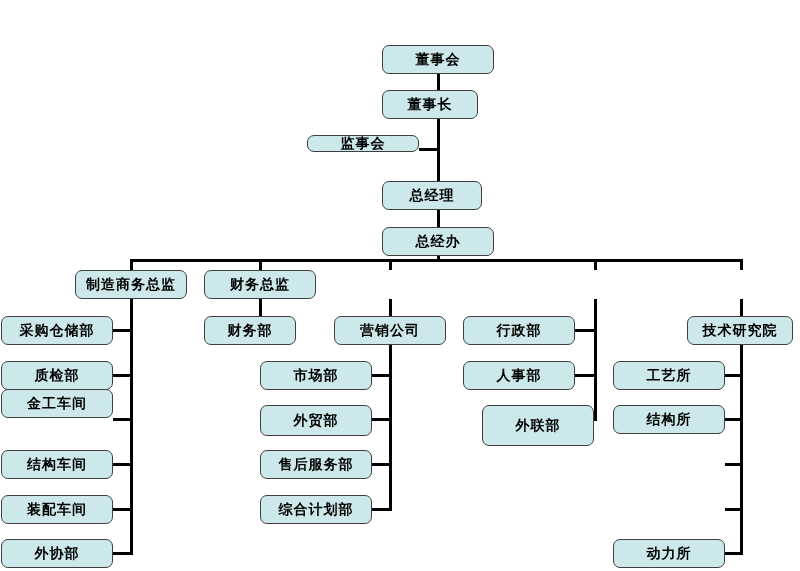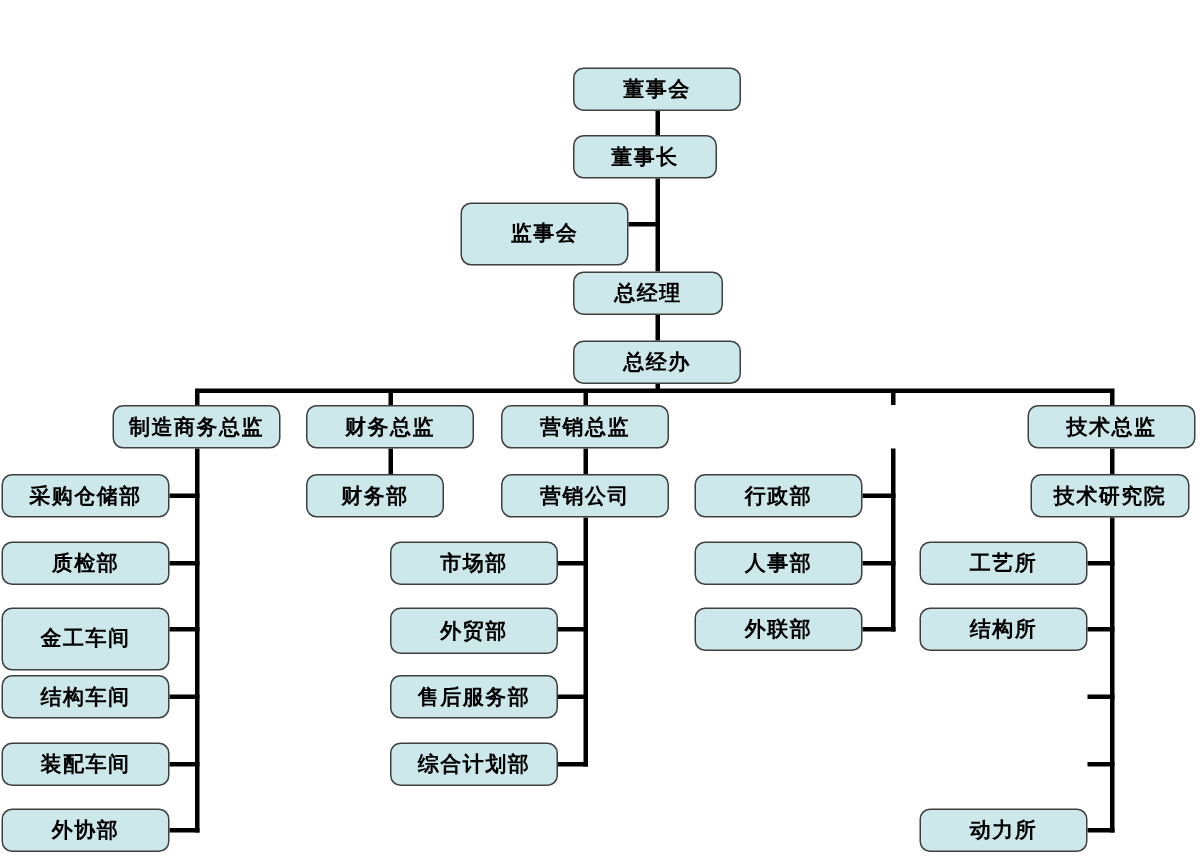--- a/index.html
+++ b/index.html
@@ -75,46 +75,44 @@
   <div class="line" style="left:740px;top:299px;width:3px;height:17px"></div>
   <div class="line" style="left:740px;top:345px;width:3px;height:210px"></div>
   <div class="line" style="left:725px;top:374px;width:18px;height:3px"></div>
   <div class="line" style="left:725px;top:418px;width:18px;height:3px"></div>
   <div class="line" style="left:725px;top:463px;width:18px;height:3px"></div>
   <div class="line" style="left:725px;top:508px;width:18px;height:3px"></div>
   <div class="line" style="left:725px;top:552px;width:18px;height:3px"></div>
 
   <div class="node" style="left:382px;top:45px;width:112px;height:29px">董事会</div>
   <div class="node" style="left:382px;top:90px;width:96px;height:29px">董事长</div>
-  <div class="node" style="left:307px;top:135px;width:112px;height:42px">监事会</div>
+  <div class="node" style="left:307px;top:135px;width:112px;height:17px">监事会</div>
   <div class="node" style="left:382px;top:181px;width:100px;height:29px">总经理</div>
   <div class="node" style="left:382px;top:227px;width:112px;height:29px">总经办</div>
 
   <div class="node" style="left:75px;top:270px;width:112px;height:29px">制造商务总监</div>
   <div class="node" style="left:204px;top:270px;width:112px;height:29px">财务总监</div>
-  <div class="node" style="left:334px;top:270px;width:112px;height:29px">营销总监</div>
-  <div class="node" style="left:685px;top:270px;width:112px;height:29px">技术总监</div>
 
   <div class="node" style="left:1px;top:316px;width:112px;height:29px">采购仓储部</div>
   <div class="node" style="left:1px;top:361px;width:112px;height:29px">质检部</div>
-  <div class="node" style="left:1px;top:405px;width:112px;height:42px">金工车间</div>
+  <div class="node" style="left:1px;top:389px;width:112px;height:29px">金工车间</div>
   <div class="node" style="left:1px;top:450px;width:112px;height:29px">结构车间</div>
   <div class="node" style="left:1px;top:495px;width:112px;height:29px">装配车间</div>
   <div class="node" style="left:1px;top:539px;width:112px;height:29px">外协部</div>
 
   <div class="node" style="left:204px;top:316px;width:92px;height:29px">财务部</div>
 
   <div class="node" style="left:334px;top:316px;width:112px;height:29px">营销公司</div>
   <div class="node" style="left:260px;top:361px;width:112px;height:29px">市场部</div>
   <div class="node" style="left:260px;top:405px;width:112px;height:31px">外贸部</div>
   <div class="node" style="left:260px;top:450px;width:112px;height:29px">售后服务部</div>
   <div class="node" style="left:260px;top:495px;width:112px;height:29px">综合计划部</div>
 
   <div class="node" style="left:463px;top:316px;width:112px;height:29px">行政部</div>
   <div class="node" style="left:463px;top:361px;width:112px;height:29px">人事部</div>
-  <div class="node" style="left:463px;top:405px;width:112px;height:29px">外联部</div>
+  <div class="node" style="left:482px;top:405px;width:112px;height:41px">外联部</div>
 
   <div class="node" style="left:687px;top:316px;width:106px;height:29px">技术研究院</div>
   <div class="node" style="left:613px;top:361px;width:112px;height:29px">工艺所</div>
   <div class="node" style="left:613px;top:405px;width:112px;height:29px">结构所</div>
   <div class="node" style="left:613px;top:539px;width:112px;height:29px">动力所</div>
 
 </div>
 
 </body></html>

